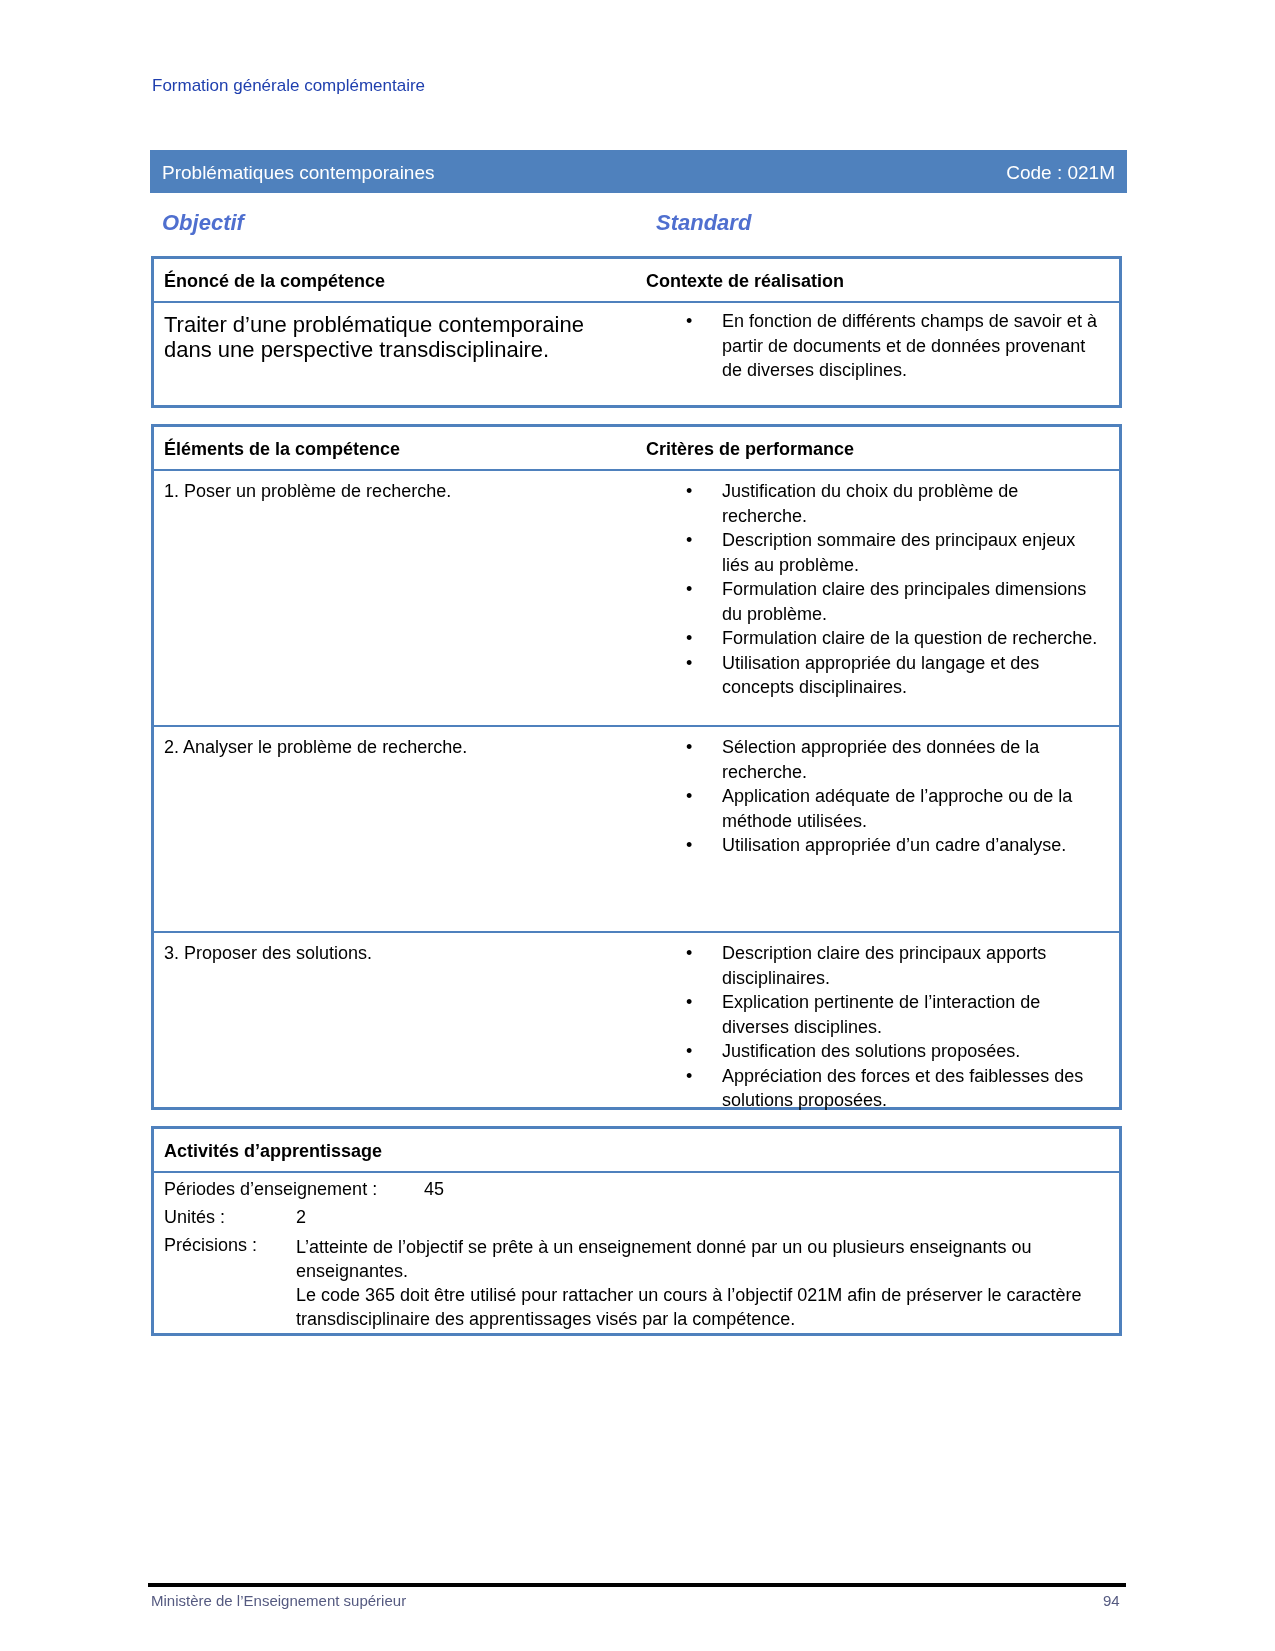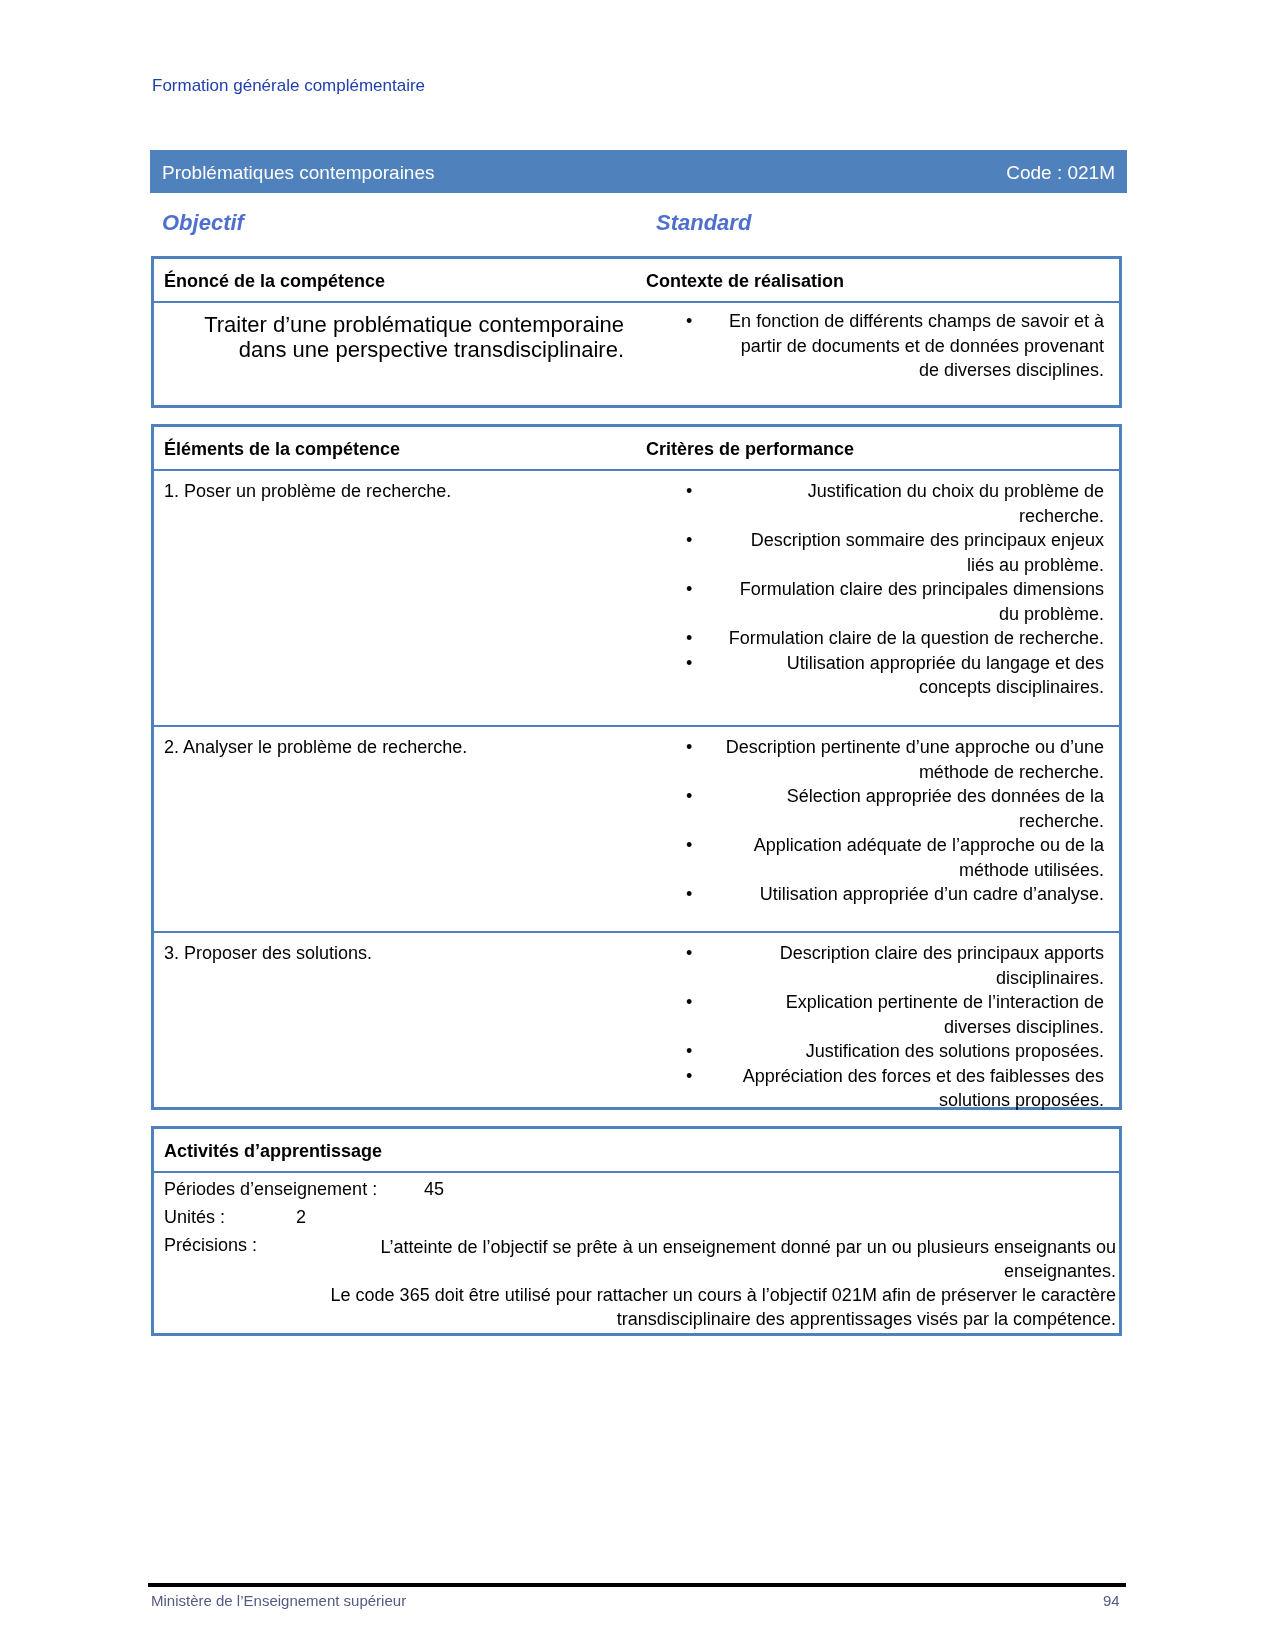--- a/index.html
+++ b/index.html
@@ -4,21 +4,21 @@
 <style>
   html, body { margin:0; padding:0; background:#ffffff; }
   body { width:1275px; height:1651px; position:relative; overflow:hidden;
          font-family:"Liberation Sans", sans-serif; color:#000; }
   .running-head { position:absolute; left:152px; top:76px; font-size:17px; color:#1f3fae; }
   .title-band { position:absolute; left:150px; top:150px; width:977px; height:43px;
                 background:#4f81bd; color:#ffffff; font-size:19px; }
   .title-band .t-left { position:absolute; left:12px; top:12px; }
   .title-band .t-right { position:absolute; right:12px; top:12px; }
   .lbl { position:absolute; top:210px; font-size:22px; font-weight:bold; font-style:italic; color:#4f6fcf; }
-  .box { position:absolute; left:151px; width:971px; border:3px solid #4f81bd; box-sizing:border-box; background:#fff;text-align:right; }
+  .box { position:absolute; left:151px; width:971px; border:3px solid #4f81bd; box-sizing:border-box; background:#fff; }
   .box .hdr { position:relative; height:42px; border-bottom:2px solid #4f81bd; font-weight:bold; font-size:18px; }
   .box .hdr span { position:absolute; top:12px; }
   .col-l { position:absolute; left:10px; }
   .col-r { position:absolute; left:492px; }
   .row { position:relative; border-bottom:2px solid #4f81bd; font-size:18px; }
   .row:last-child { border-bottom:none; }
   .row .elem { position:absolute; left:10px; top:10px; }
   .crit { position:absolute; left:530px; top:8px; width:420px; list-style:none; margin:0; padding:0; }
   .crit li { position:relative; padding-left:38px; line-height:24.5px; }
   .crit li::before { content:"\2022"; position:absolute; left:2px; top:0; }
@@ -71,21 +71,20 @@
       <li>Justification du choix du problème de recherche.</li>
       <li>Description sommaire des principaux enjeux liés au problème.</li>
       <li>Formulation claire des principales dimensions du problème.</li>
       <li>Formulation claire de la question de recherche.</li>
       <li>Utilisation appropriée du langage et des concepts disciplinaires.</li>
     </ul>
   </div>
   <div class="row" style="height:204px;">
     <div class="elem">2.  Analyser le problème de recherche.</div>
     <ul class="crit">
-      <li>Description pertinente d’une approche ou d’une méthode de recherche.</li>
       <li>Sélection appropriée des données de la recherche.</li>
       <li>Application adéquate de l’approche ou de la méthode utilisées.</li>
       <li>Utilisation appropriée d’un cadre d’analyse.</li>
     </ul>
   </div>
   <div class="row" style="height:178px;">
     <div class="elem">3.  Proposer des solutions.</div>
     <ul class="crit">
       <li>Description claire des principaux apports disciplinaires.</li>
       <li>Explication pertinente de l’interaction de diverses disciplines.</li>

